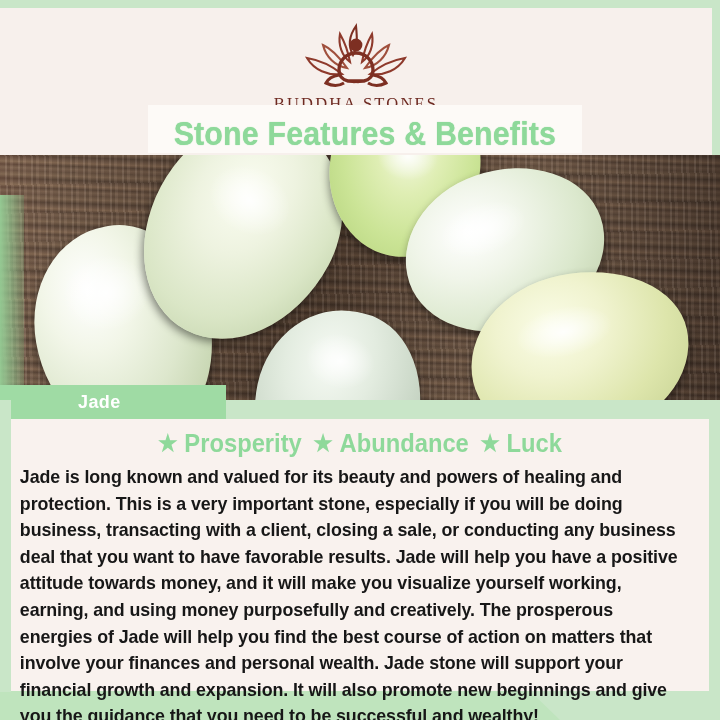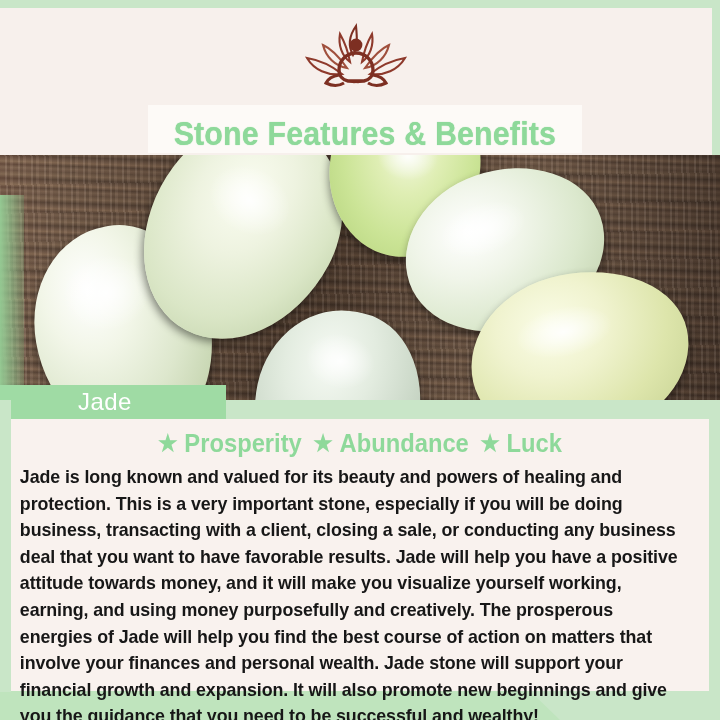--- a/index.html
+++ b/index.html
@@ -138,22 +138,22 @@
     position:absolute;
     left:0; top:385px;
     width:226px; height:34px;
     background:#9fdba4;
     z-index:4;
     display:flex; align-items:center;
   }
   .jade-banner span {
     margin-left:78px;
     color:#ffffff;
-    font-size:24px;
-    font-weight:normal;
+    font-size:18px;
+    font-weight:bold;
     letter-spacing:.4px;
   }
 
   
   .body-panel {
     position:absolute;
     left:11px; top:419px;
     width:698px; height:272px;
     background:#f9f2ee;
     z-index:4;
@@ -227,20 +227,21 @@
       </g>
       <g fill="#7d2f22">
         <circle cx="66" cy="27" r="6.4"></circle>
         <path d="M66 35 c-10 0 -17 8 -17 17 c0 6 4 10 9 11 l16 0 c5 -1 9 -5 9 -11 c0 -9 -7 -17 -17 -17 z" fill="none" stroke="#7d2f22" stroke-width="3.4"></path>
         <path d="M49 57 c-6 1 -11 4 -13 8 c6 3 13 3 18 0" fill="none" stroke="#7d2f22" stroke-width="3.1"></path>
         <path d="M83 57 c6 1 11 4 13 8 c-6 3 -13 3 -18 0" fill="none" stroke="#7d2f22" stroke-width="3.1"></path>
         <path d="M54 60 c5 4 13 5 19 2 c-5 4 -14 5 -19 -2 z" fill="#7d2f22"></path>
         <path d="M78 60 c-5 4 -13 5 -19 2 c5 4 14 5 19 -2 z" fill="#7d2f22"></path>
       </g>
     </svg>
+    <div class="brand">BUDDHA STONES</div>
   </div>
 
   <div class="title-banner">
     <h1>Stone Features &amp; Benefits</h1>
   </div>
 
   <div class="photo">
     <div class="wood"></div>
     <div class="stone s1">
         <div class="gloss" style="left:18%;top:12%;width:52%;height:36%"></div>

